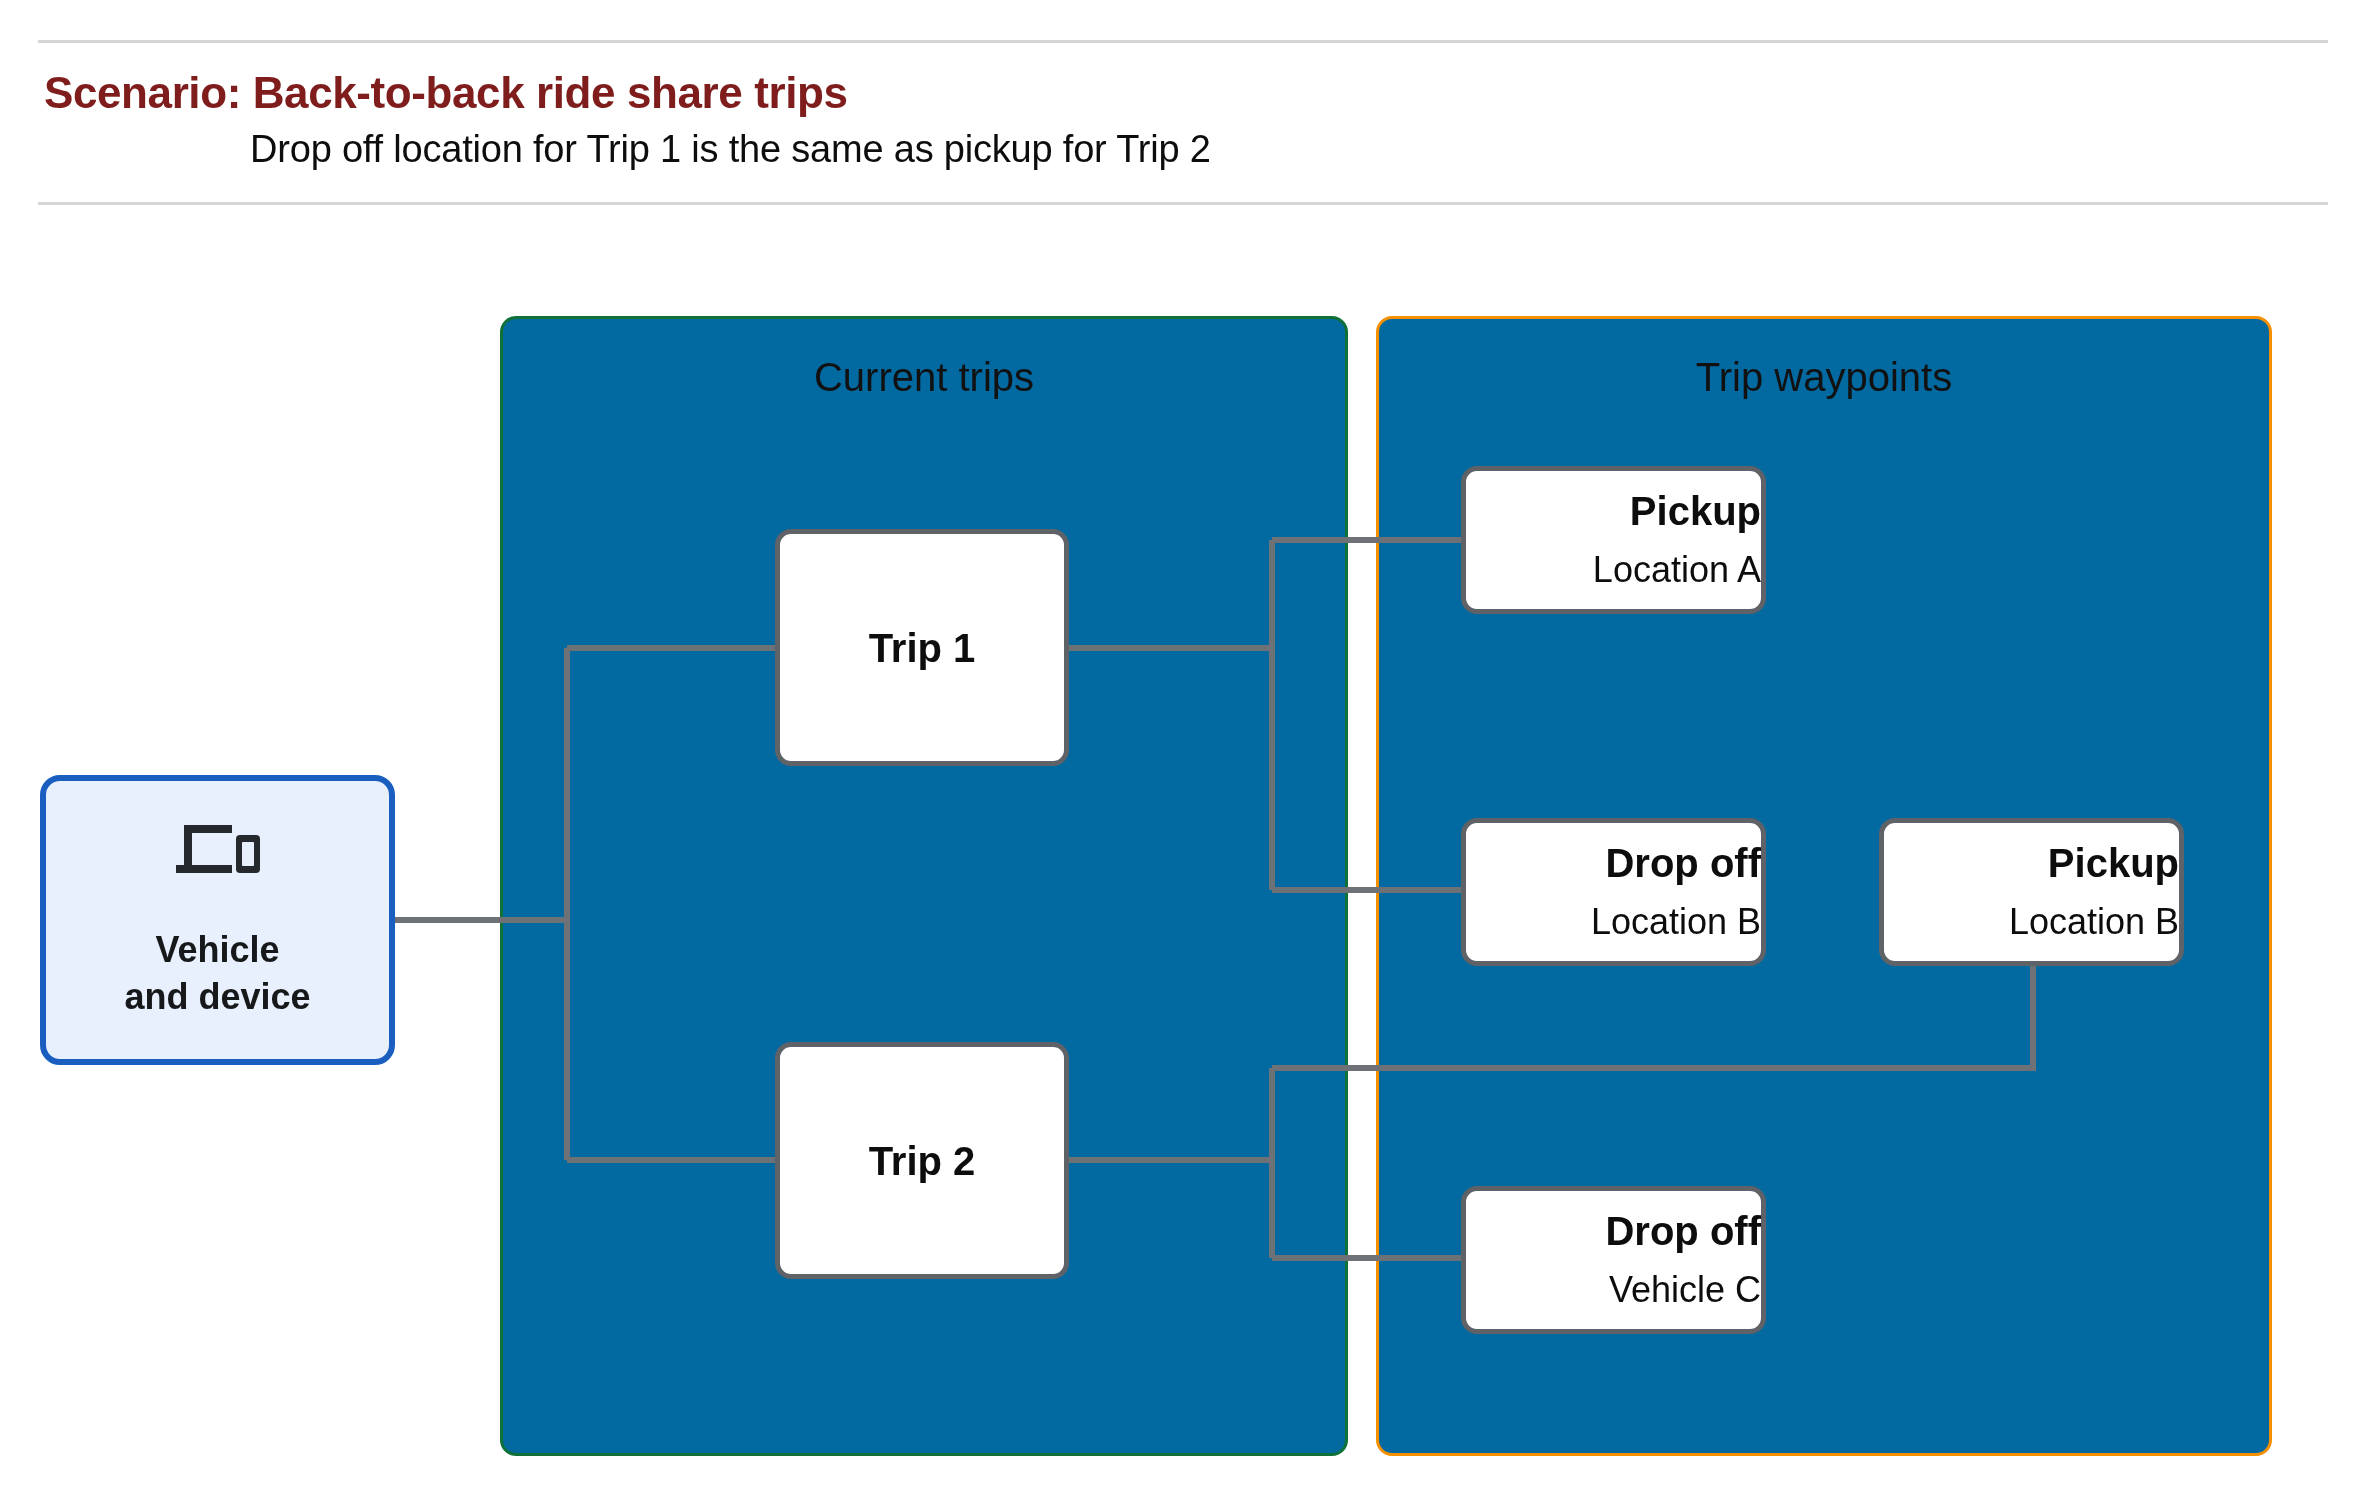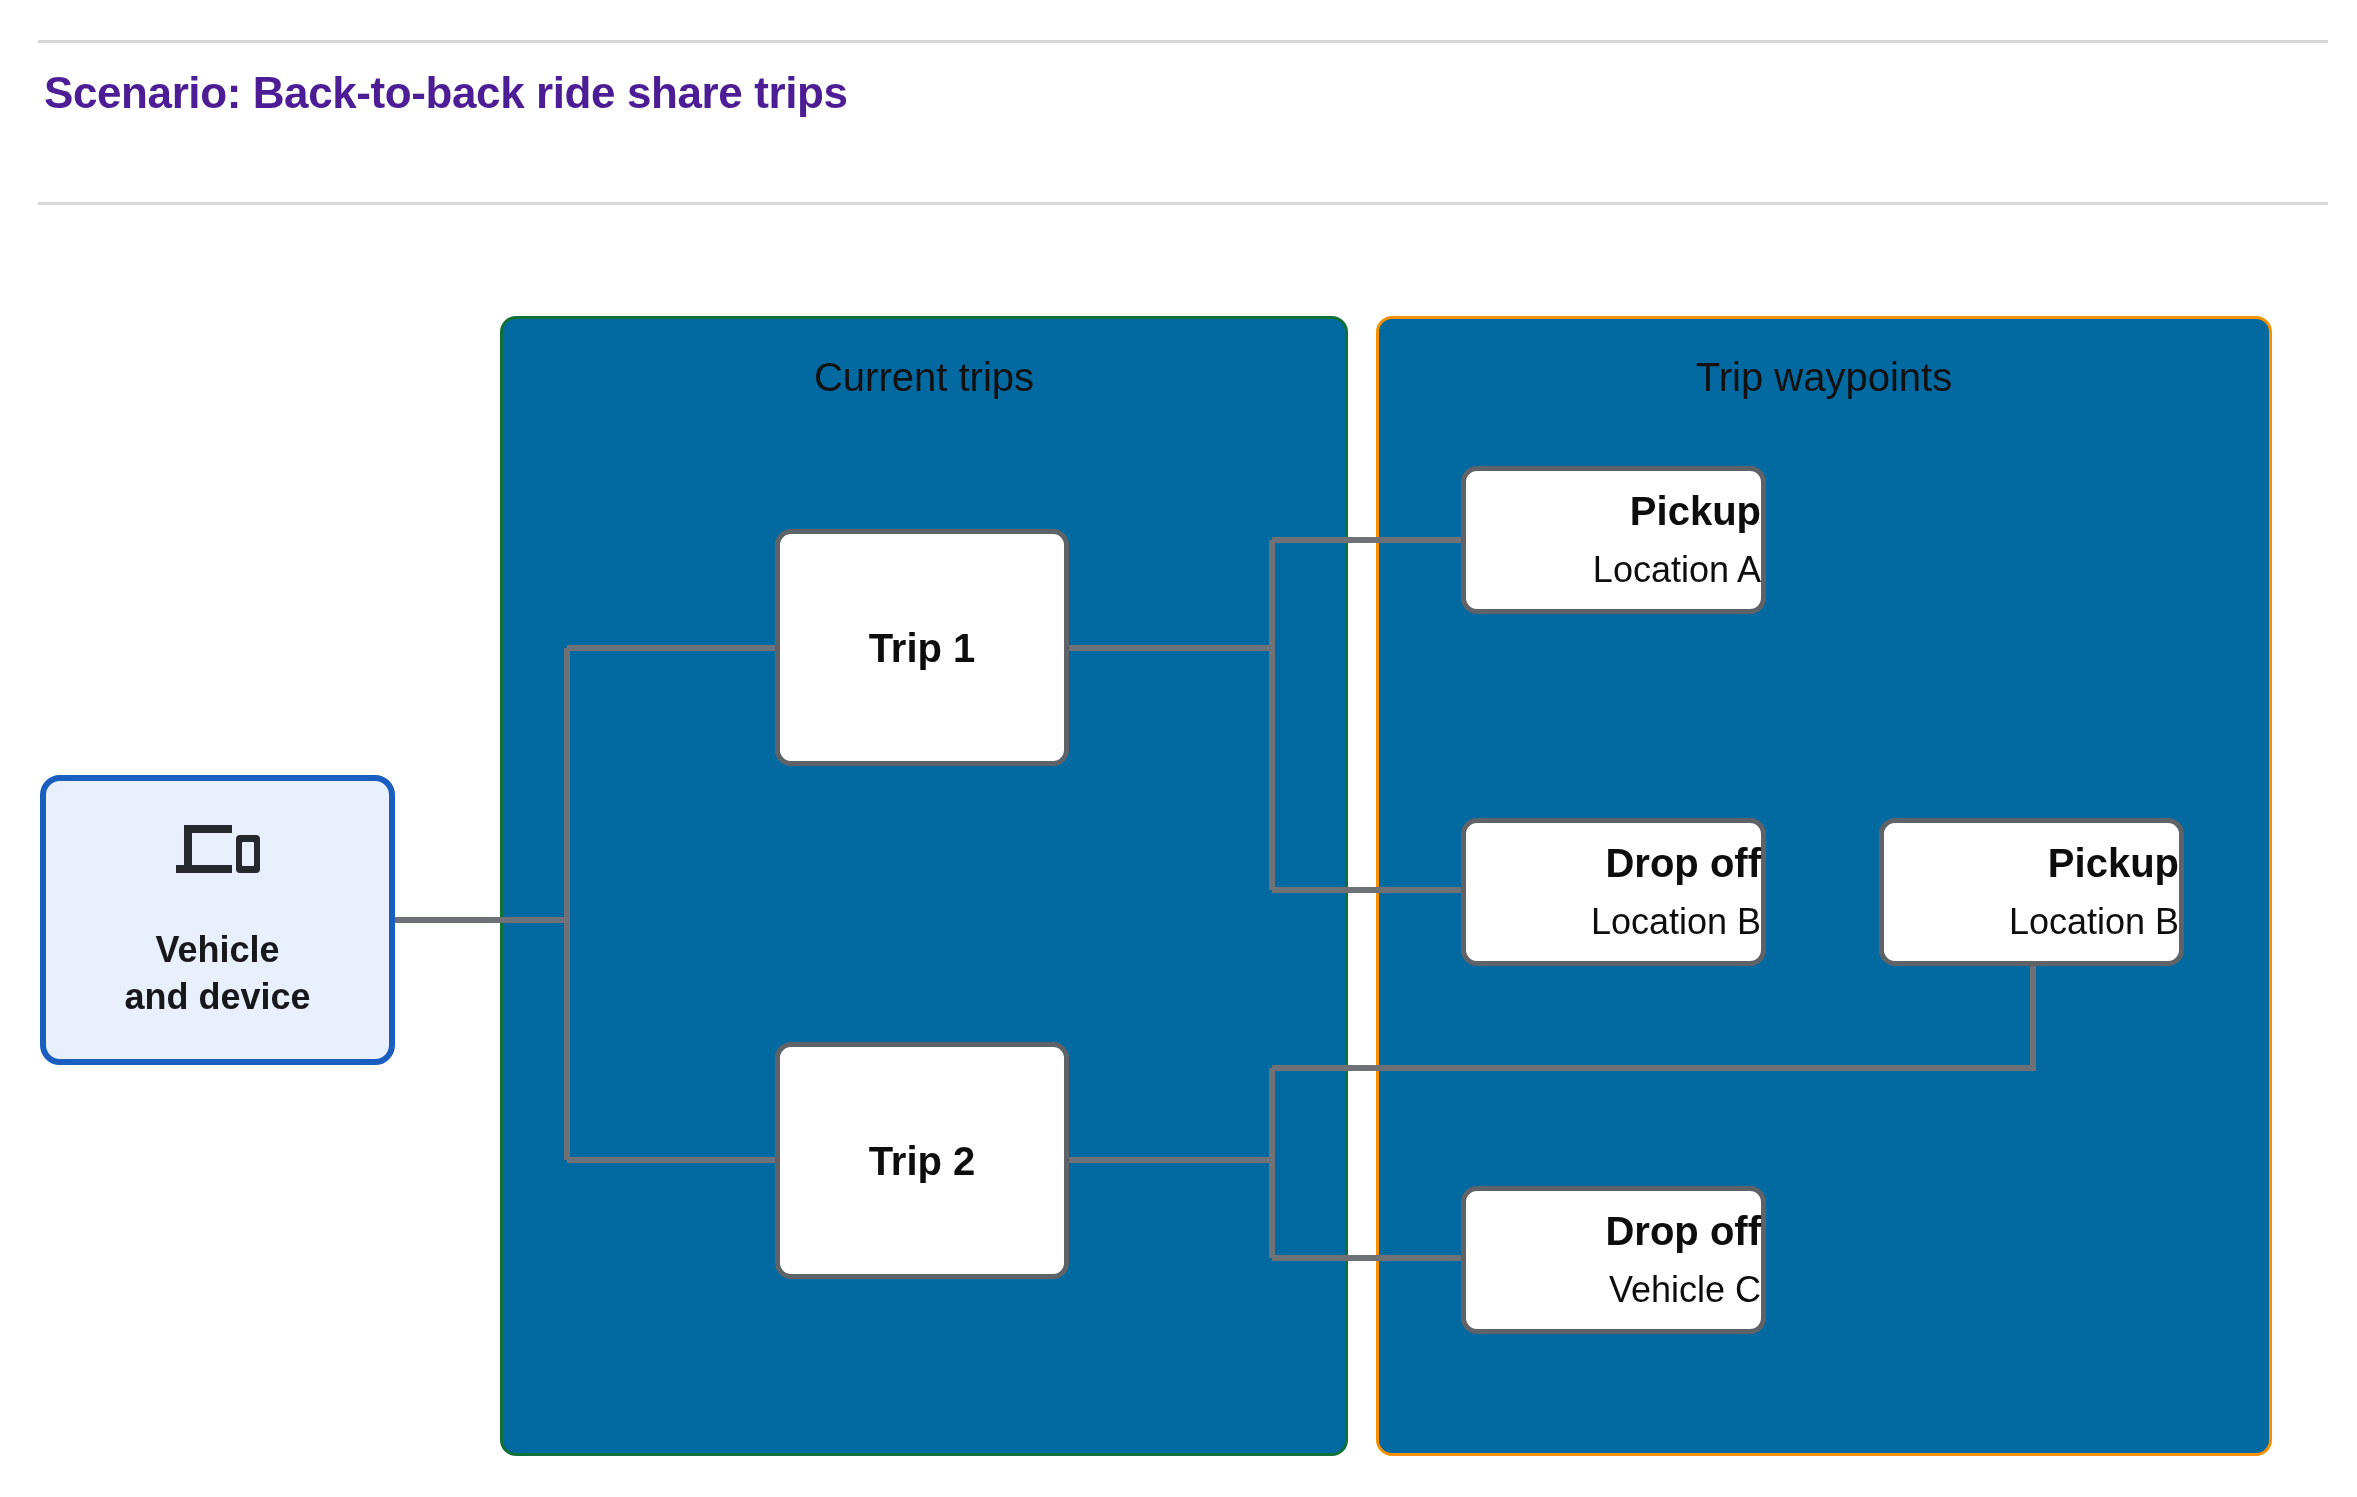--- a/index.html
+++ b/index.html
@@ -30,21 +30,21 @@
   #divider-top  { top: 40px; }
   #divider-bot  { top: 202px; }
 
   #scenario-title {
     position: absolute;
     left: 44px;
     top: 68px;
     font-size: 44px;
     font-weight: 700;
     letter-spacing: -0.4px;
-    color: #4c1d95;
+    color: #7f1d1d;
     white-space: nowrap;
   }
   #scenario-subtitle {
     position: absolute;
     left: 250px;
     top: 128px;
     font-size: 38px;
     font-weight: 400;
     letter-spacing: -0.2px;
     color: #0d0d0d;
@@ -158,20 +158,21 @@
     text-align: center;
   }
 </style>
 </head>
 <body>
 
 <div id="page">
 
   <div class="divider" id="divider-top"></div>
   <div id="scenario-title">Scenario: Back-to-back ride share trips</div>
+  <div id="scenario-subtitle">Drop off  location for Trip 1 is the same as pickup for Trip 2</div>
   <div class="divider" id="divider-bot"></div>
 
   <div class="group" id="group-current-trips">
     <div class="group-title">Current trips</div>
   </div>
 
   <div class="group" id="group-trip-waypoints">
     <div class="group-title">Trip waypoints</div>
   </div>
 

